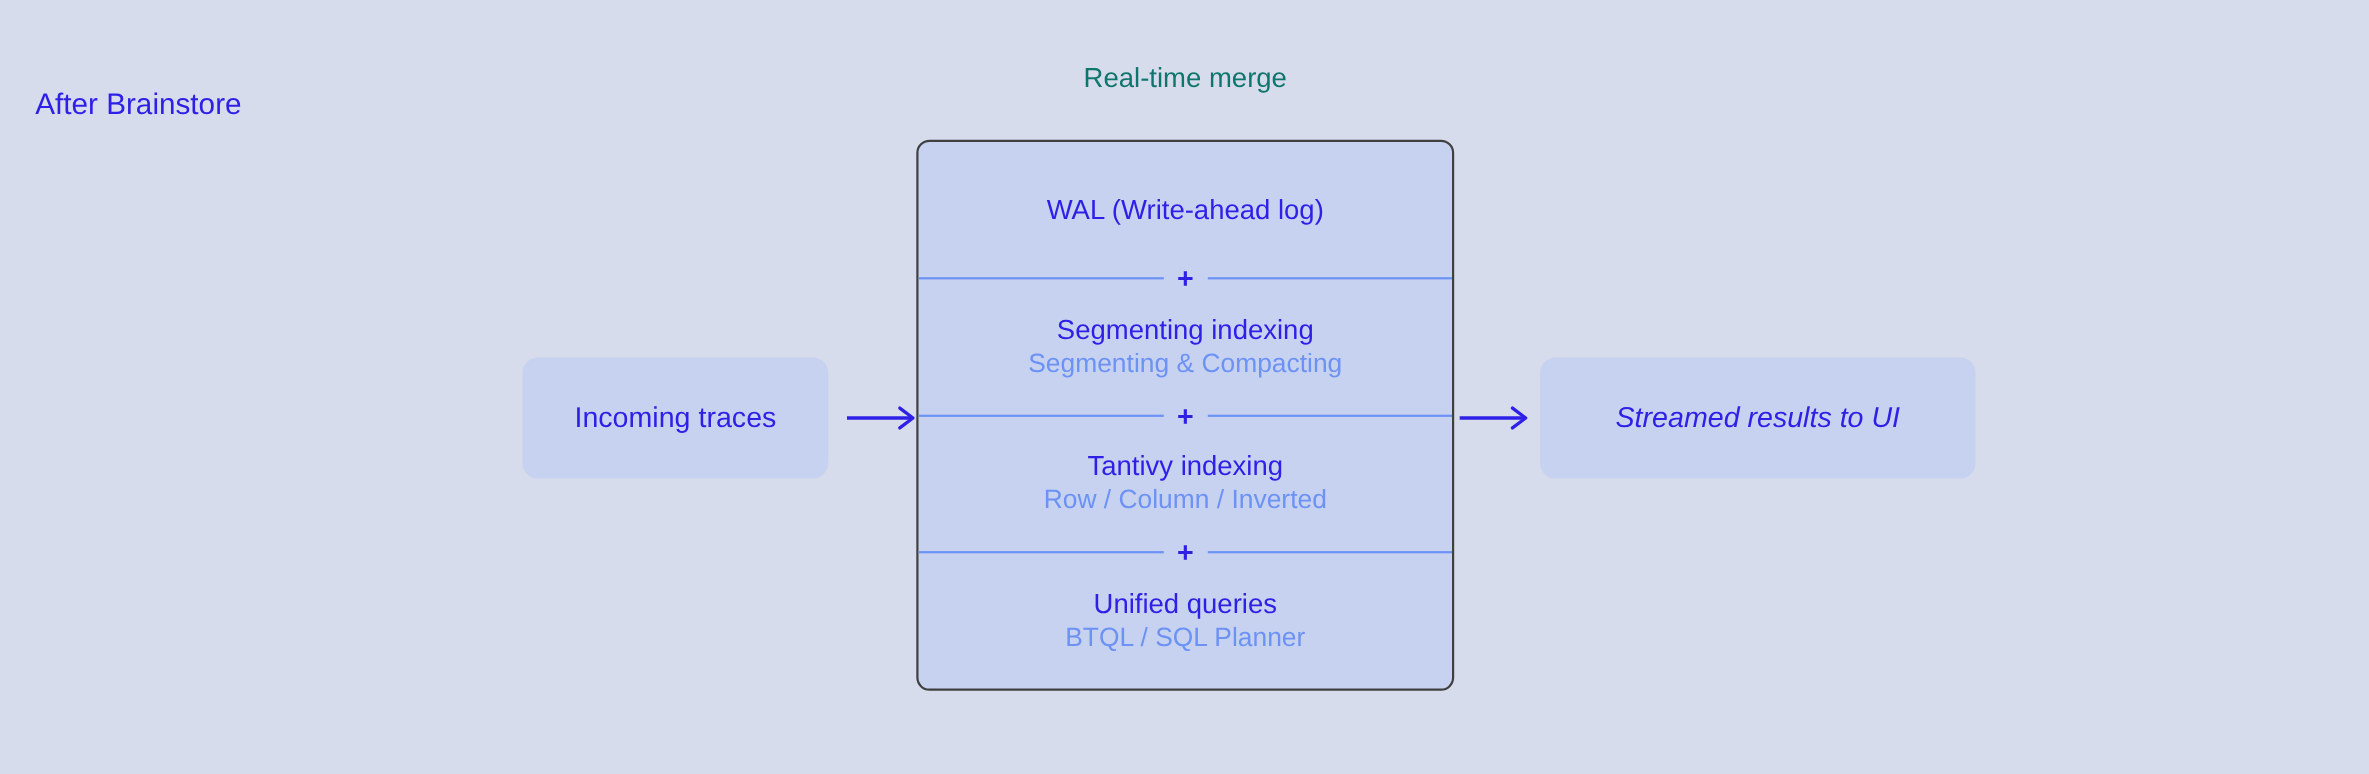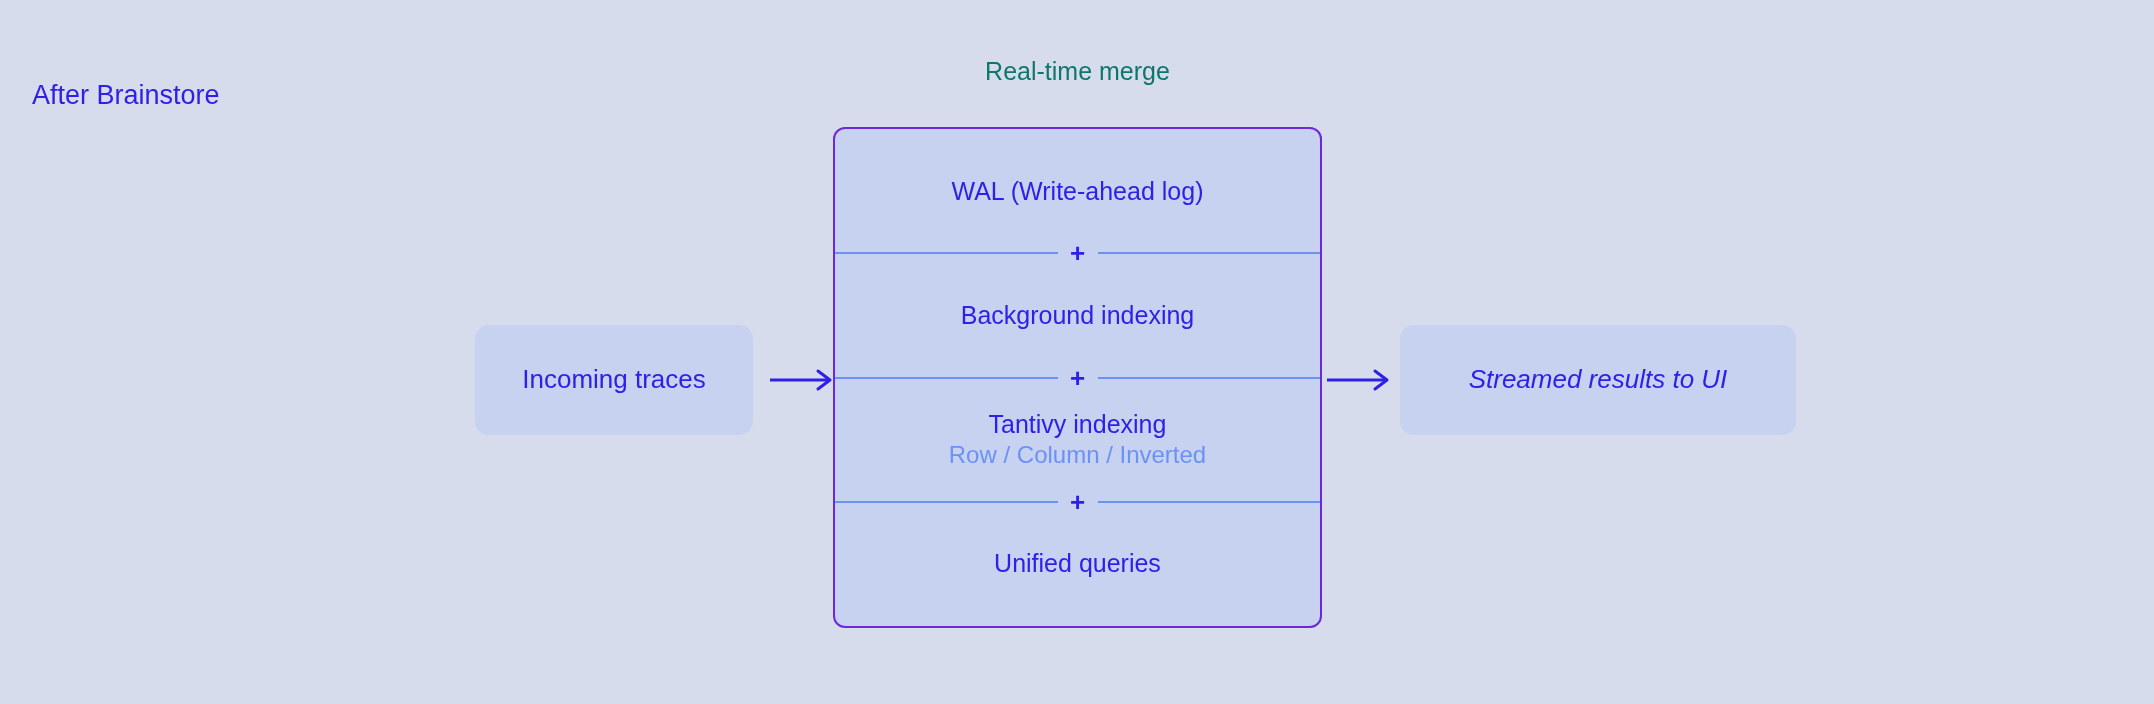--- a/index.html
+++ b/index.html
@@ -96,21 +96,21 @@
     font-size: 25px;
     line-height: 1;
     color: #0f766e;
     white-space: nowrap;
   }
   .stack {
     width: 489px;
     height: 501px;
     box-sizing: border-box;
     background: #c6d2ef;
-    border: 2px solid #6d28d9;
+    border: 2px solid #404040;
     border-radius: 12px;
     display: flex;
     flex-direction: column;
     overflow: hidden;
   }
   .layer {
     flex: 1 1 0;
     position: relative;
     display: flex;
     flex-direction: column;
@@ -191,21 +191,22 @@
         </div>
 
         <div class="layer">
           <div class="divider">
             <div class="rule"></div>
             <div class="plus">
                 <span>+</span>
               </div>
             <div class="rule"></div>
           </div>
-          <div class="layer-title">Background indexing</div>
+          <div class="layer-title">Segmenting indexing</div>
+          <div class="layer-sub">Segmenting &amp; Compacting</div>
         </div>
 
         <div class="layer">
           <div class="divider">
             <div class="rule"></div>
             <div class="plus">
                 <span>+</span>
               </div>
             <div class="rule"></div>
           </div>
@@ -215,20 +216,21 @@
 
         <div class="layer">
           <div class="divider">
             <div class="rule"></div>
             <div class="plus">
                 <span>+</span>
               </div>
             <div class="rule"></div>
           </div>
           <div class="layer-title">Unified queries</div>
+          <div class="layer-sub">BTQL / SQL Planner</div>
         </div>
 
       </div>
     </div>
 
     <div class="arrow arrow-right">
       <svg viewBox="0 0 72 32" xmlns="http://www.w3.org/2000/svg">
         <line x1="2" y1="16" x2="62" y2="16" stroke="#2f20e8" stroke-width="3"></line>
         <polyline points="50,7 62,16 50,25" fill="none" stroke="#2f20e8" stroke-width="3" stroke-linecap="round" stroke-linejoin="round"></polyline>
       </svg>

